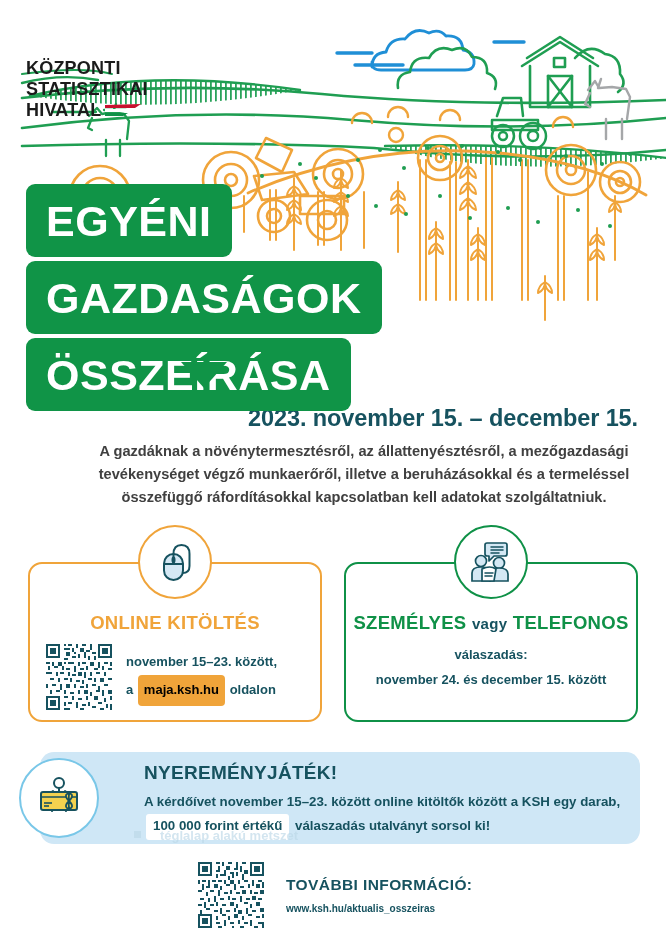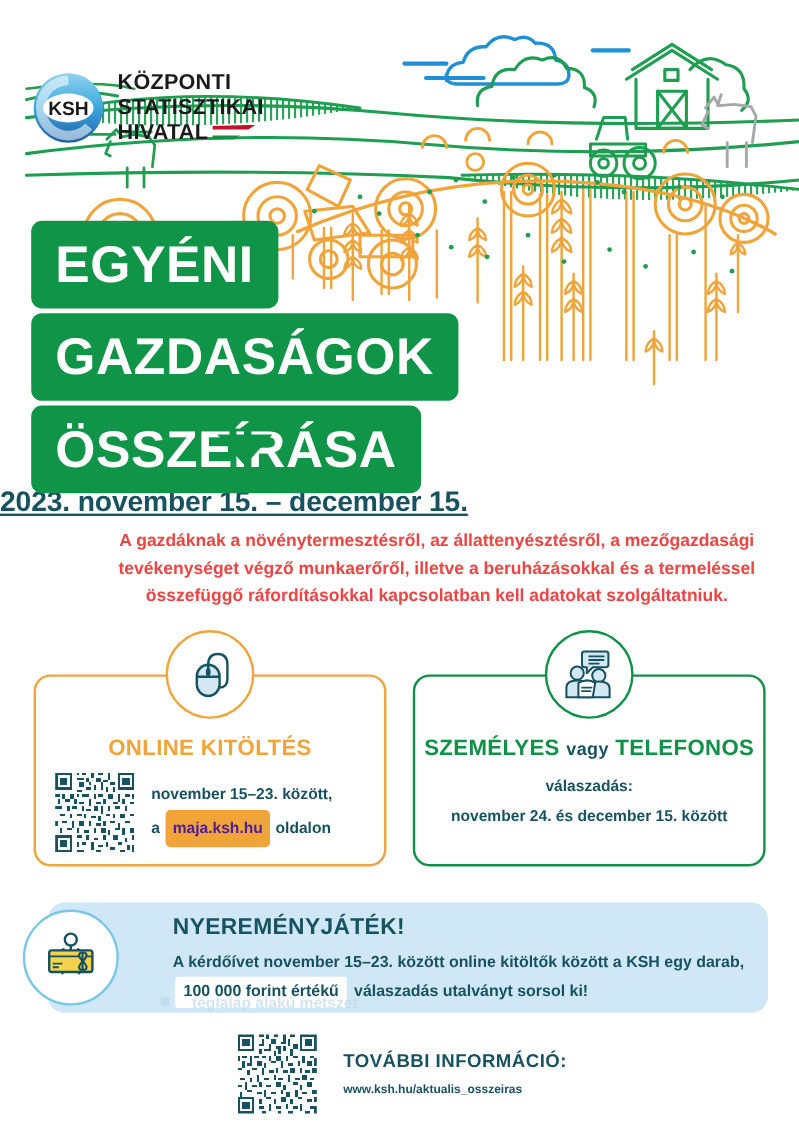--- a/index.html
+++ b/index.html
@@ -81,33 +81,32 @@
     border-left: 23px solid transparent;
     border-right: 23px solid transparent;
     border-top: 26px solid #109447;
   }
 
   
   .date-line {
     position: absolute;
     left: 0; top: 405px;
     width: 638px;
-    text-align: left;
+    text-align: right;
     color: #16525f;
     font-size: 23.5px;
     font-weight: bold;
     letter-spacing: -0.1px;
-    text-decoration: underline;
   }
   .intro {
     position: absolute;
     left: 90px; top: 440px;
     width: 548px;
     text-align: center;
-    color: #ef4444;
+    color: #404040;
     font-size: 14.6px;
     font-weight: bold;
     line-height: 1.58;
   }
 
   
   .cards {
     position: absolute;
     left: 28px; top: 562px;
     width: 610px;
@@ -167,21 +166,21 @@
   .online-text {
     color: #16525f;
     font-size: 13px;
     font-weight: bold;
     line-height: 2.0;
     white-space: nowrap;
   }
   .url-chip {
     display: inline-block;
     background: #f0a43a;
-    color: #4c1d95;
+    color: #000000;
     font-weight: bold;
     padding: 2px 6px 3px 6px;
     border-radius: 4px;
     margin: 0 1px;
   }
 
   .person-body {
     position: absolute;
     left: 0; top: 78px;
     width: 100%;
@@ -482,35 +481,20 @@
             <circle cx="196" cy="186" r="2"></circle>
           <circle cx="172" cy="206" r="2"></circle>
             <circle cx="150" cy="196" r="2"></circle>
         </g>
 
       </g>
     </svg>
   </div>
 
   <div class="logo-block">
-    <div class="logo-mark">
-      <svg viewBox="0 0 62 62" xmlns="http://www.w3.org/2000/svg">
-        <defs>
-          <linearGradient id="kshGrad" x1="0" y1="0" x2="0" y2="1">
-            <stop offset="0%" stop-color="#8fd2ef"></stop>
-            <stop offset="48%" stop-color="#3fa9dd"></stop>
-            <stop offset="100%" stop-color="#1f5fa8"></stop>
-          </linearGradient>
-        </defs>
-        <circle cx="31" cy="31" r="29" fill="url(#kshGrad)"></circle>
-        <path d="M31 4 a27 27 0 0 0 0 54 a27 27 0 0 0 20-9 l-6 -5 a19 19 0 1 1 -14 -32 z" fill="#ffffff" opacity="0.55"></path>
-        <ellipse cx="31" cy="31" rx="21" ry="12" fill="#ffffff"></ellipse>
-        <text x="31" y="37" text-anchor="middle" font-family="Liberation Sans, sans-serif" font-size="16" font-weight="bold" fill="#1b1b1b">KSH</text>
-      </svg>
-    </div>
     <div class="logo-words">
       <div>KÖZPONTI</div>
       <div>STATISZTIKAI</div>
       <div>
         <span>HIVATAL</span><span class="flag"><svg width="38" height="13" viewBox="0 0 38 13" xmlns="http://www.w3.org/2000/svg">
               <path d="M0 1 L36 0 L30 4 L0 4z" fill="#c8102e"></path>
               <path d="M0 5 L29 5 L24 8 L0 8z" fill="#ffffff"></path>
               <path d="M0 9 L23 9 L18 12 L0 12z" fill="#0f9147"></path>
             </svg></span>
       </div>

